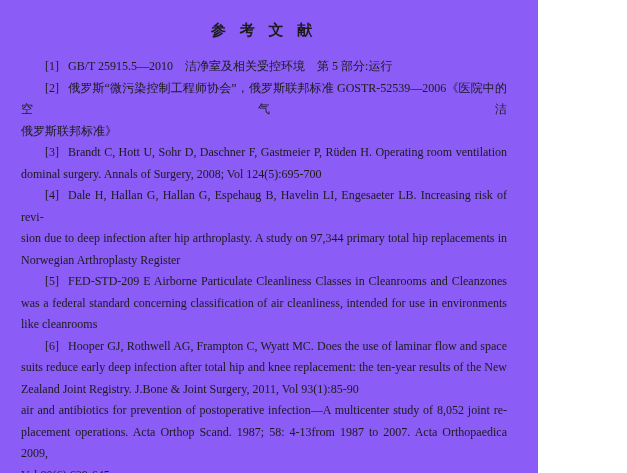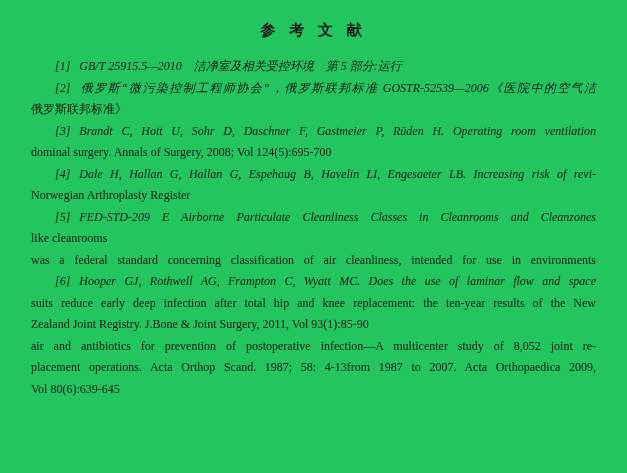--- a/index.html
+++ b/index.html
@@ -3,43 +3,43 @@
 <meta charset="utf-8">
 <style>
   html, body { margin: 0; padding: 0; }
   body {
     width: 627px; height: 473px;
     background: #ffffff;
     font-family: "Liberation Serif", "DejaVu Serif", serif;
   }
   .page {
     box-sizing: border-box;
-    width: 627px; height: 473px;
-    padding: 21px 31px 0 31px;
-    background: #22c55e;
+    width: 538px; height: 473px;
+    padding: 21px 31px 0 21px;
+    background: #8b5cf6;
     color: #1b1b1b;
     overflow: hidden;
     position: relative;
   }
   .title {
     font-size: 15px;
     font-weight: bold;
     text-align: center;
     letter-spacing: 5px;
     margin: 0 0 16px 0;
   }
   .refs { width: 100%; }
   .ln {
     font-size: 12px;
     line-height: 21.5px;
     text-align: justify;
     text-align-last: justify;
   }
   .ln.last { text-align-last: left; }
-  .ln.fst  { text-indent: 2em; font-style: italic; }
+  .ln.fst  { text-indent: 2em; }
   .lbl { margin-right: 9px; }
 </style>
 </head>
 <body>
 
 <div class="page">
   <h1 class="title">参 考 文 献</h1>
   <div class="refs" id="refs">
       <div class="ref">
         <div class="ln fst last"><span class="lbl">[1]</span>GB/T 25915.5—2010　洁净室及相关受控环境　第 5 部分:运行</div>
@@ -47,26 +47,27 @@
       <div class="ref">
         <div class="ln fst"><span class="lbl">[2]</span>俄罗斯“微污染控制工程师协会”，俄罗斯联邦标准 GOSTR-52539—2006《医院中的空气洁</div>
         <div class="ln last">俄罗斯联邦标准》</div>
       </div>
       <div class="ref">
         <div class="ln fst"><span class="lbl">[3]</span>Brandt C, Hott U, Sohr D, Daschner F, Gastmeier P, Rüden H. Operating room ventilation</div>
         <div class="ln last">dominal surgery. Annals of Surgery, 2008; Vol 124(5):695-700</div>
       </div>
       <div class="ref">
         <div class="ln fst"><span class="lbl">[4]</span>Dale H, Hallan G, Hallan G, Espehaug B, Havelin LI, Engesaeter LB. Increasing risk of revi-</div>
+        <div class="ln">sion due to deep infection after hip arthroplasty. A study on 97,344 primary total hip replacements in</div>
         <div class="ln last">Norwegian Arthroplasty Register</div>
       </div>
       <div class="ref">
         <div class="ln fst"><span class="lbl">[5]</span>FED-STD-209 E Airborne Particulate Cleanliness Classes in Cleanrooms and Cleanzones</div>
+        <div class="ln">was a federal standard concerning classification of air cleanliness, intended for use in environments</div>
         <div class="ln last">like cleanrooms</div>
-        <div class="ln">was a federal standard concerning classification of air cleanliness, intended for use in environments</div>
       </div>
       <div class="ref">
         <div class="ln fst"><span class="lbl">[6]</span>Hooper GJ, Rothwell AG, Frampton C, Wyatt MC. Does the use of laminar flow and space</div>
         <div class="ln">suits reduce early deep infection after total hip and knee replacement: the ten-year results of the New</div>
         <div class="ln last">Zealand Joint Registry. J.Bone &amp; Joint Surgery, 2011, Vol 93(1):85-90</div>
       </div>
       <div class="ref">
         <div class="ln">air and antibiotics for prevention of postoperative infection—A multicenter study of 8,052 joint re-</div>
         <div class="ln">placement operations. Acta Orthop Scand. 1987; 58: 4-13from 1987 to 2007. Acta Orthopaedica 2009,</div>
         <div class="ln last">Vol 80(6):639-645</div>

